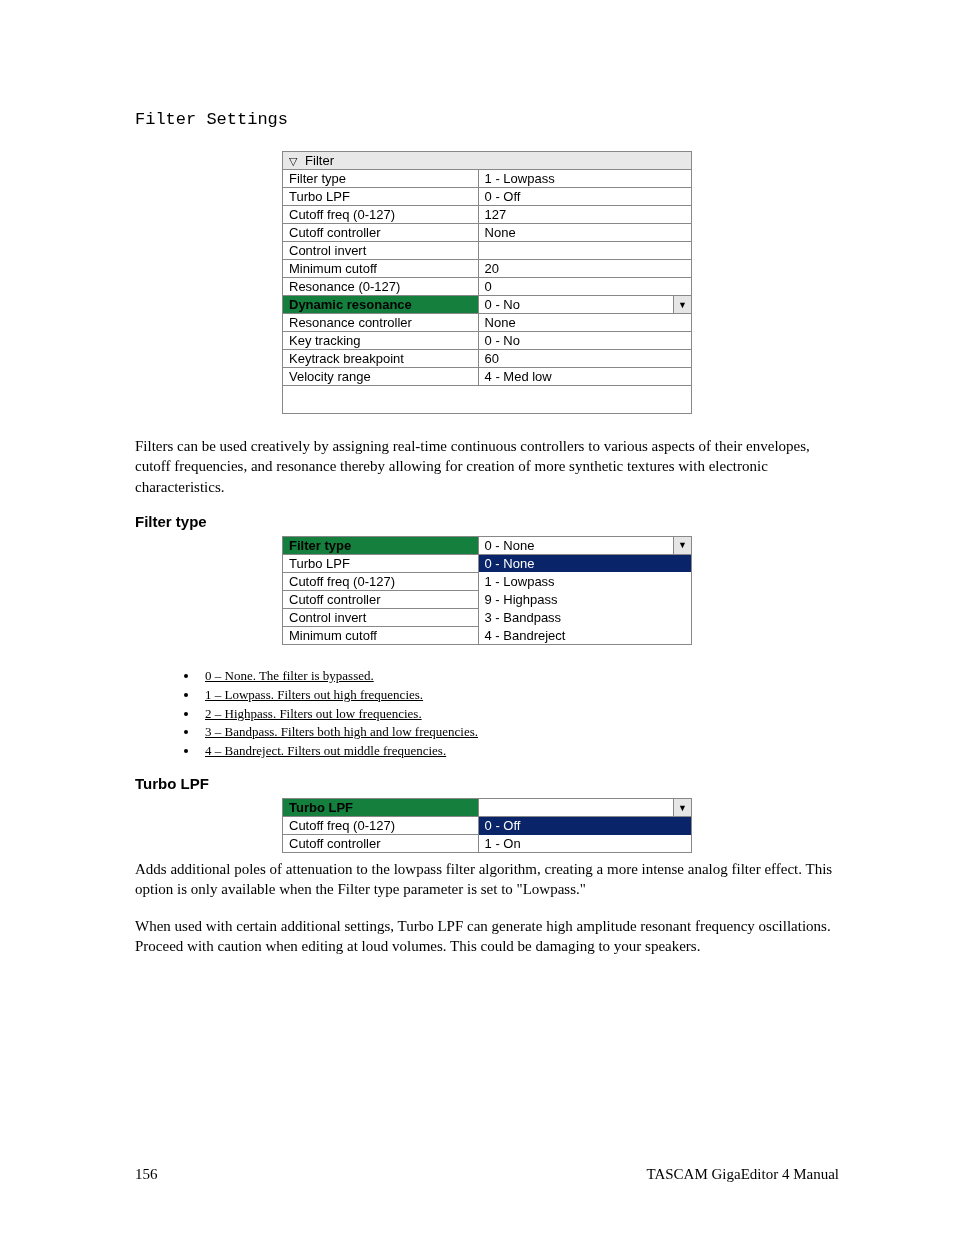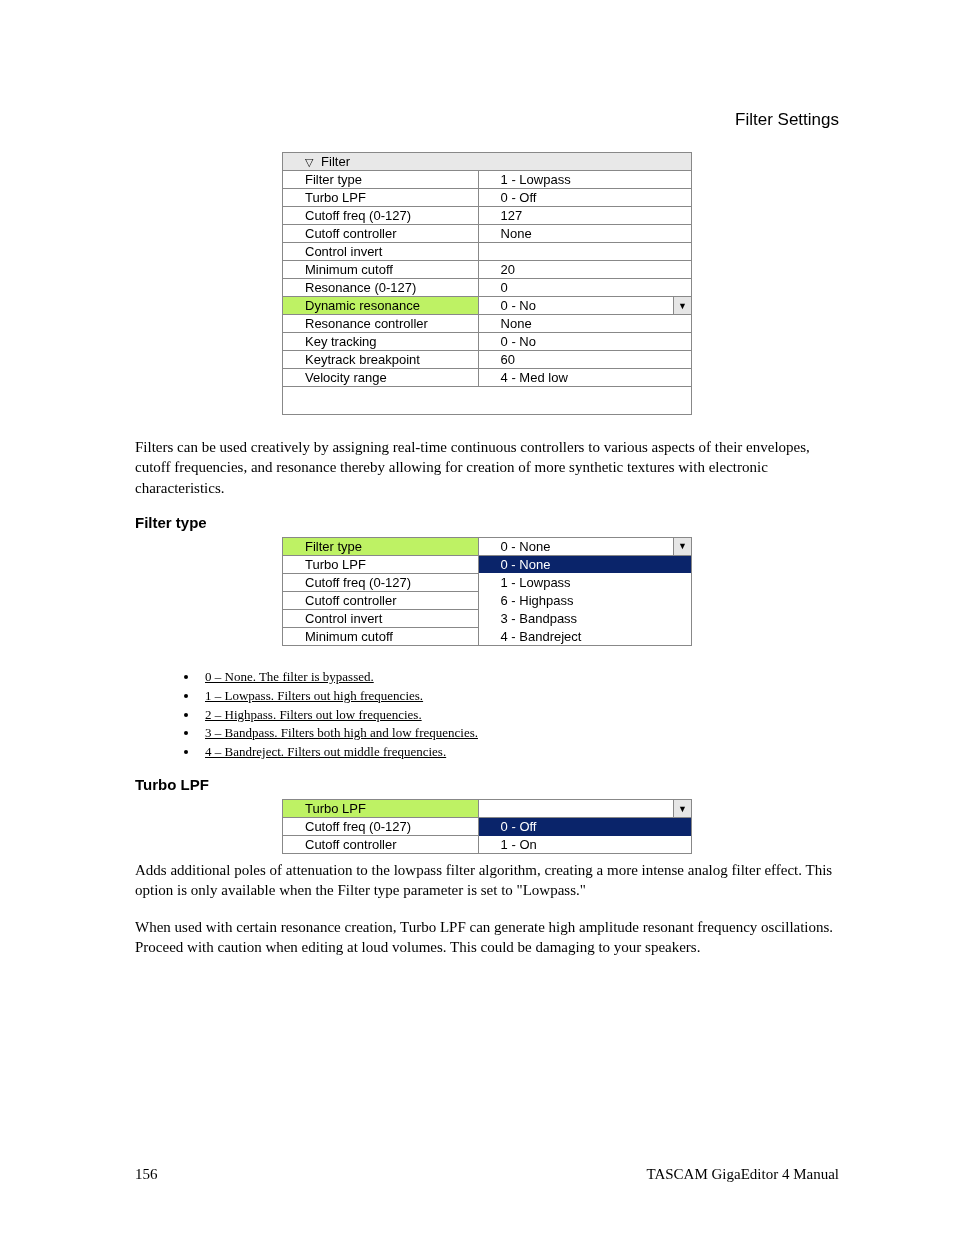--- a/index.html
+++ b/index.html
@@ -10,25 +10,24 @@
     font-family: Georgia, 'Times New Roman', serif;
     color: #000;
     width: 954px;
   }
   .page {
     padding: 110px 115px 40px 135px;
     min-height: 1235px;
     position: relative;
   }
   .section-heading {
-    font-family: Liberation Sans, sans-serif;
+    font-family: Liberation Mono, monospace;
     font-size: 17px;
     font-weight: 400;
     margin: 0 0 22px 0;
-    text-align: right;
   }
   .sub-heading {
     font-family: Arial, Helvetica, sans-serif;
     font-size: 15px;
     font-weight: 700;
     margin: 14px 0 6px 0;
   }
   .body-text {
     font-size: 15px;
     line-height: 1.35;
@@ -40,39 +39,40 @@
     margin-bottom: 22px;
   }
   table.ui-table {
     border-collapse: collapse;
     font-family: Arial, Helvetica, sans-serif;
     font-size: 13px;
     width: 410px;
   }
   table.ui-table td {
     border: 1px solid #888;
-    padding: 1px 22px;
+    padding: 1px 6px;
     height: 18px;
     background: #fff;
     vertical-align: middle;
   }
   table.ui-table td.label-col { width: 196px; }
   table.ui-table td.value-col { width: 214px; position: relative; }
   table.ui-table tr.header-row td {
     background: #e8e8e8;
     font-weight: 400;
   }
   .triangle {
     display: inline-block;
     margin-right: 4px;
     font-size: 11px;
     vertical-align: middle;
   }
   table.ui-table tr.selected-label td.label-col {
-    background: #bef264;
+    background: #15803d;
+    font-weight: bold;
   }
   table.ui-table tr.selected-label td.value-col {
     background: #fff;
   }
   table.ui-table tr.spacer td {
     height: 28px;
     background: #fff;
   }
   .dropdown-arrow {
     position: absolute;
@@ -212,21 +212,21 @@
       <tr class="dd-option-sel">
             <td class="label-col">Turbo LPF</td>
             <td class="value-col">0 - None</td>
           </tr>
       <tr class="dd-option">
             <td class="label-col">Cutoff freq (0-127)</td>
             <td class="value-col">1 - Lowpass</td>
           </tr>
       <tr class="dd-option">
             <td class="label-col">Cutoff controller</td>
-            <td class="value-col">6 - Highpass</td>
+            <td class="value-col">9 - Highpass</td>
           </tr>
       <tr class="dd-option">
             <td class="label-col">Control invert</td>
             <td class="value-col">3 - Bandpass</td>
           </tr>
       <tr class="dd-option dd-last">
             <td class="label-col">Minimum cutoff</td>
             <td class="value-col">4 - Bandreject</td>
           </tr>
     </tbody>
@@ -258,20 +258,20 @@
           </tr>
       <tr class="dd-option dd-last">
             <td class="label-col">Cutoff controller</td>
             <td class="value-col">1 - On</td>
           </tr>
     </tbody>
       </table>
   </div>
 
   <p class="body-text">Adds additional poles of attenuation to the lowpass filter algorithm, creating a more intense analog filter effect.  This option is only available when the Filter type parameter is set to "Lowpass."</p>
-  <p class="body-text">When used with certain resonance creation, Turbo LPF can generate high amplitude resonant frequency oscillations.  Proceed with caution when editing at loud volumes.  This could be damaging to your speakers.</p>
+  <p class="body-text">When used with certain additional settings, Turbo LPF can generate high amplitude resonant frequency oscillations.  Proceed with caution when editing at loud volumes.  This could be damaging to your speakers.</p>
 
   <div class="footer">
     <span>156</span>
     <span>TASCAM GigaEditor 4 Manual</span>
   </div>
 
 </div>
 
 </body></html>

